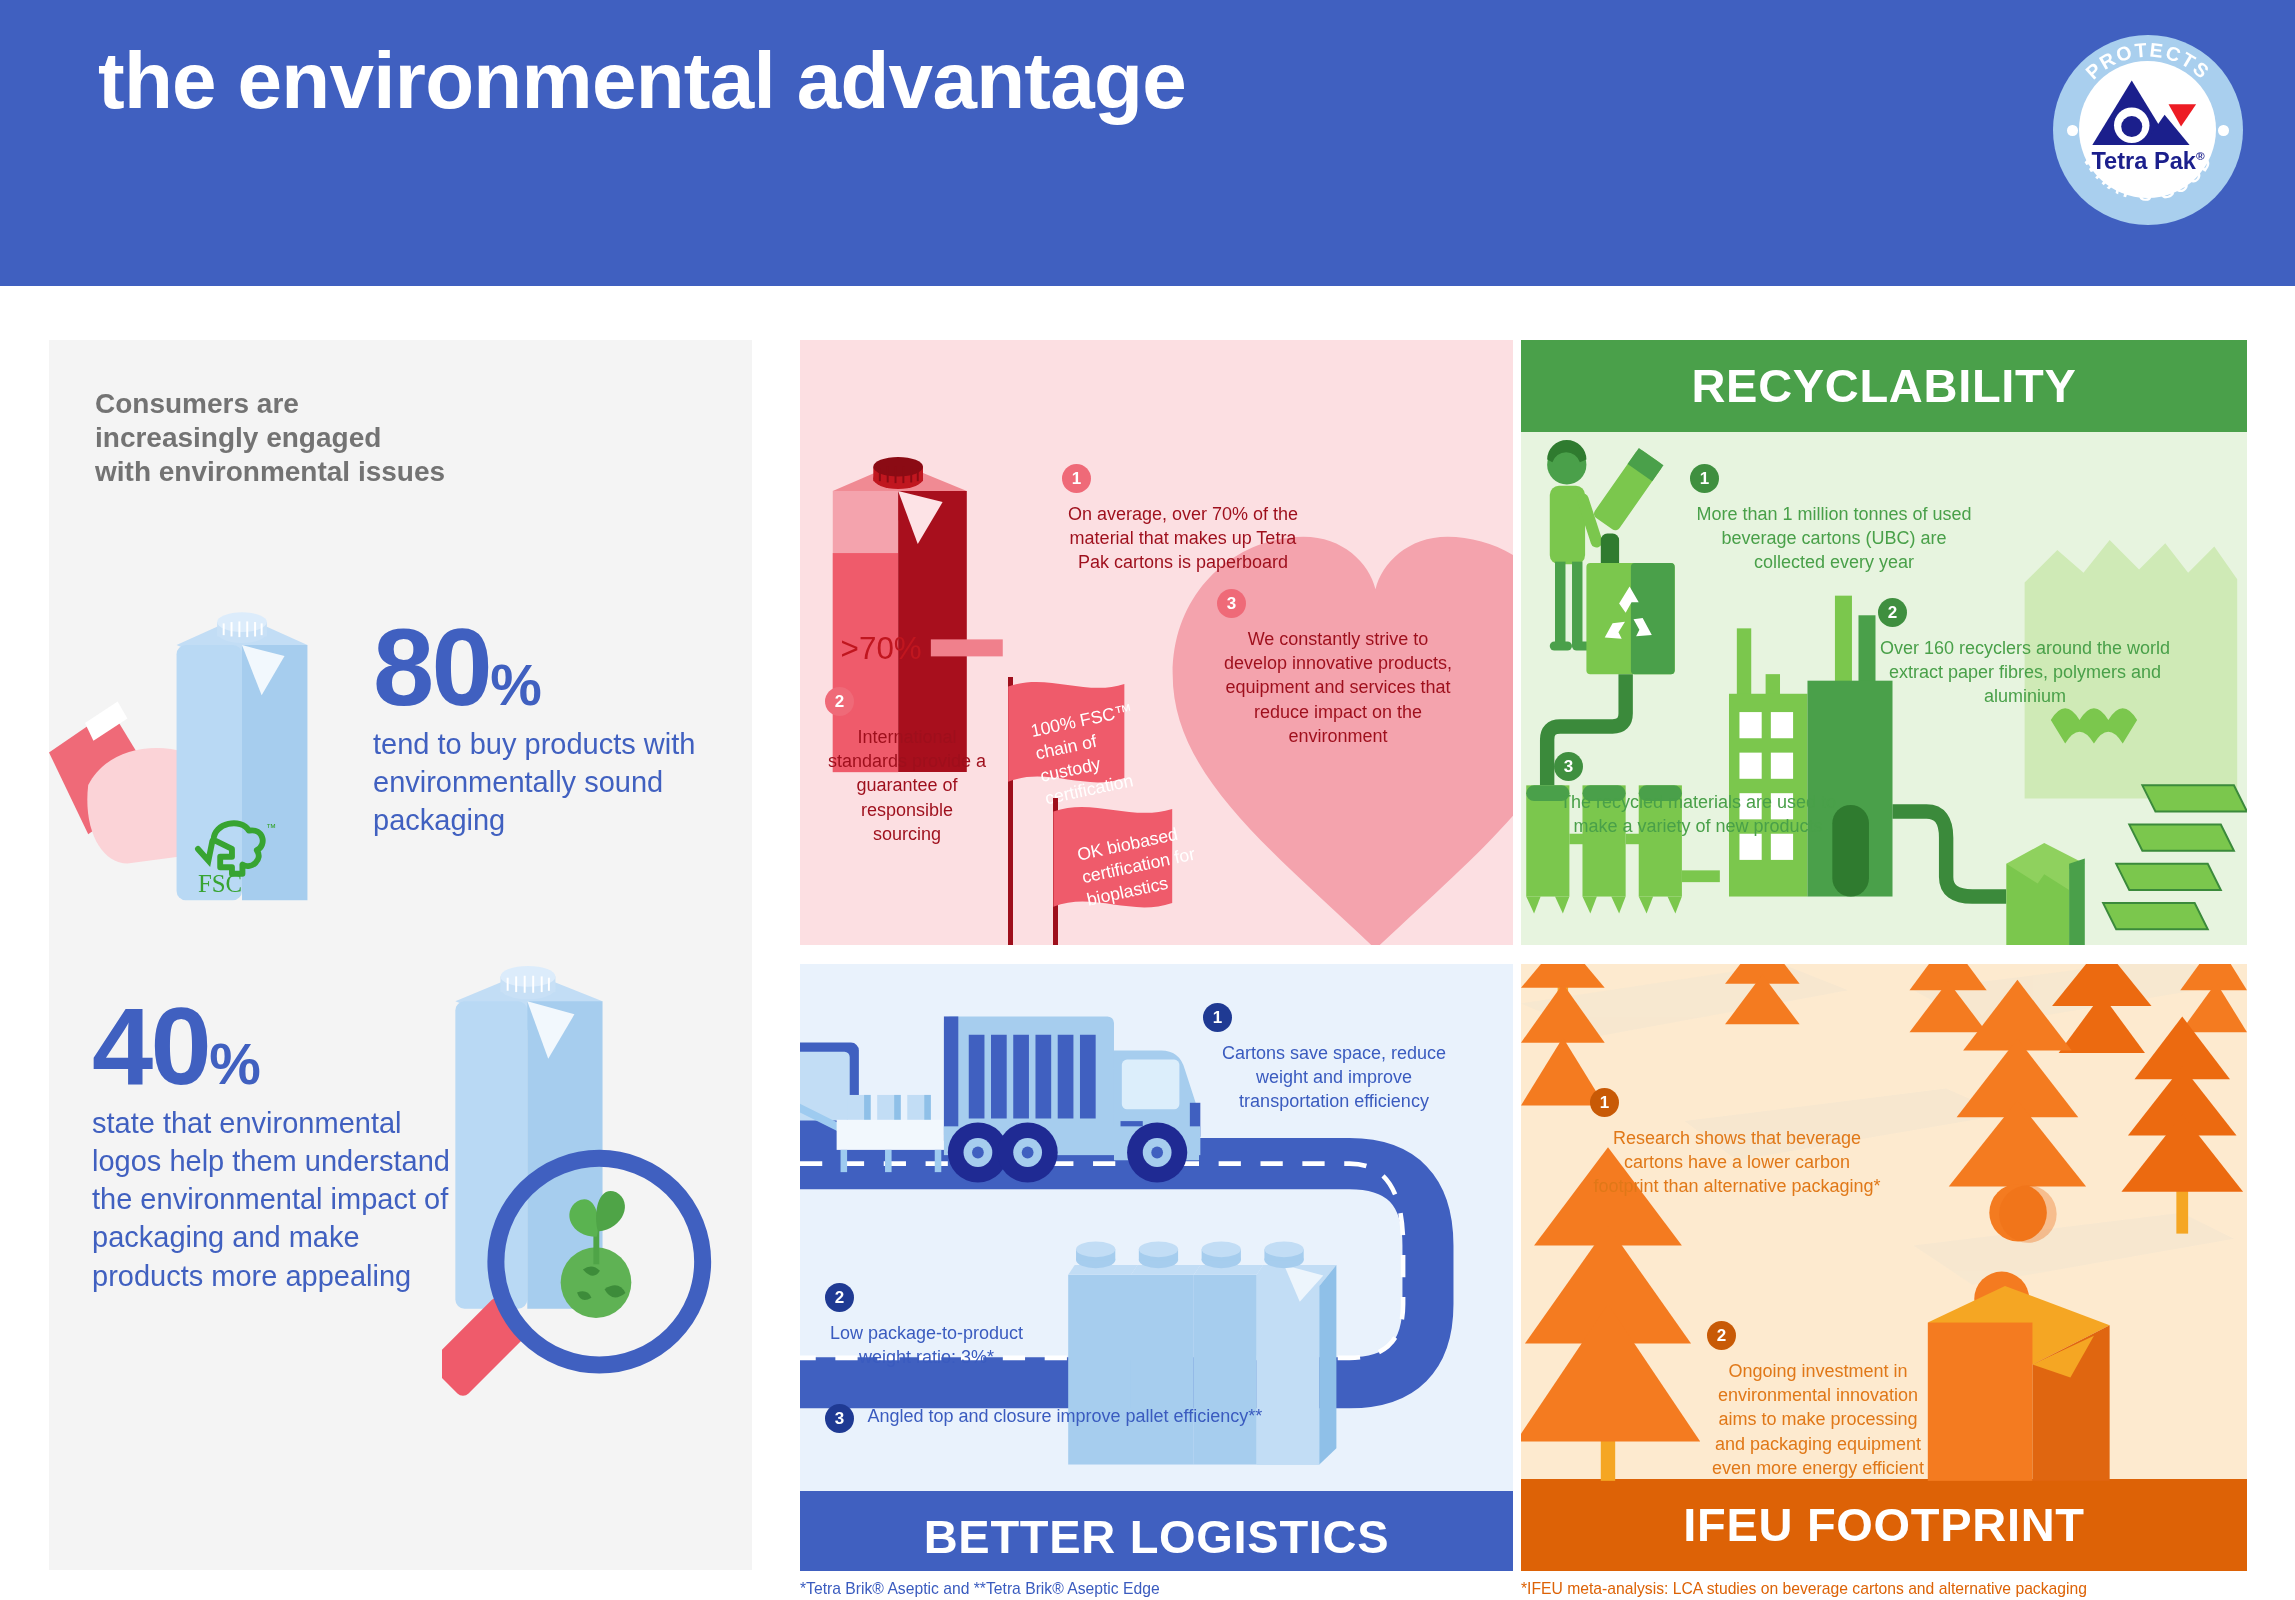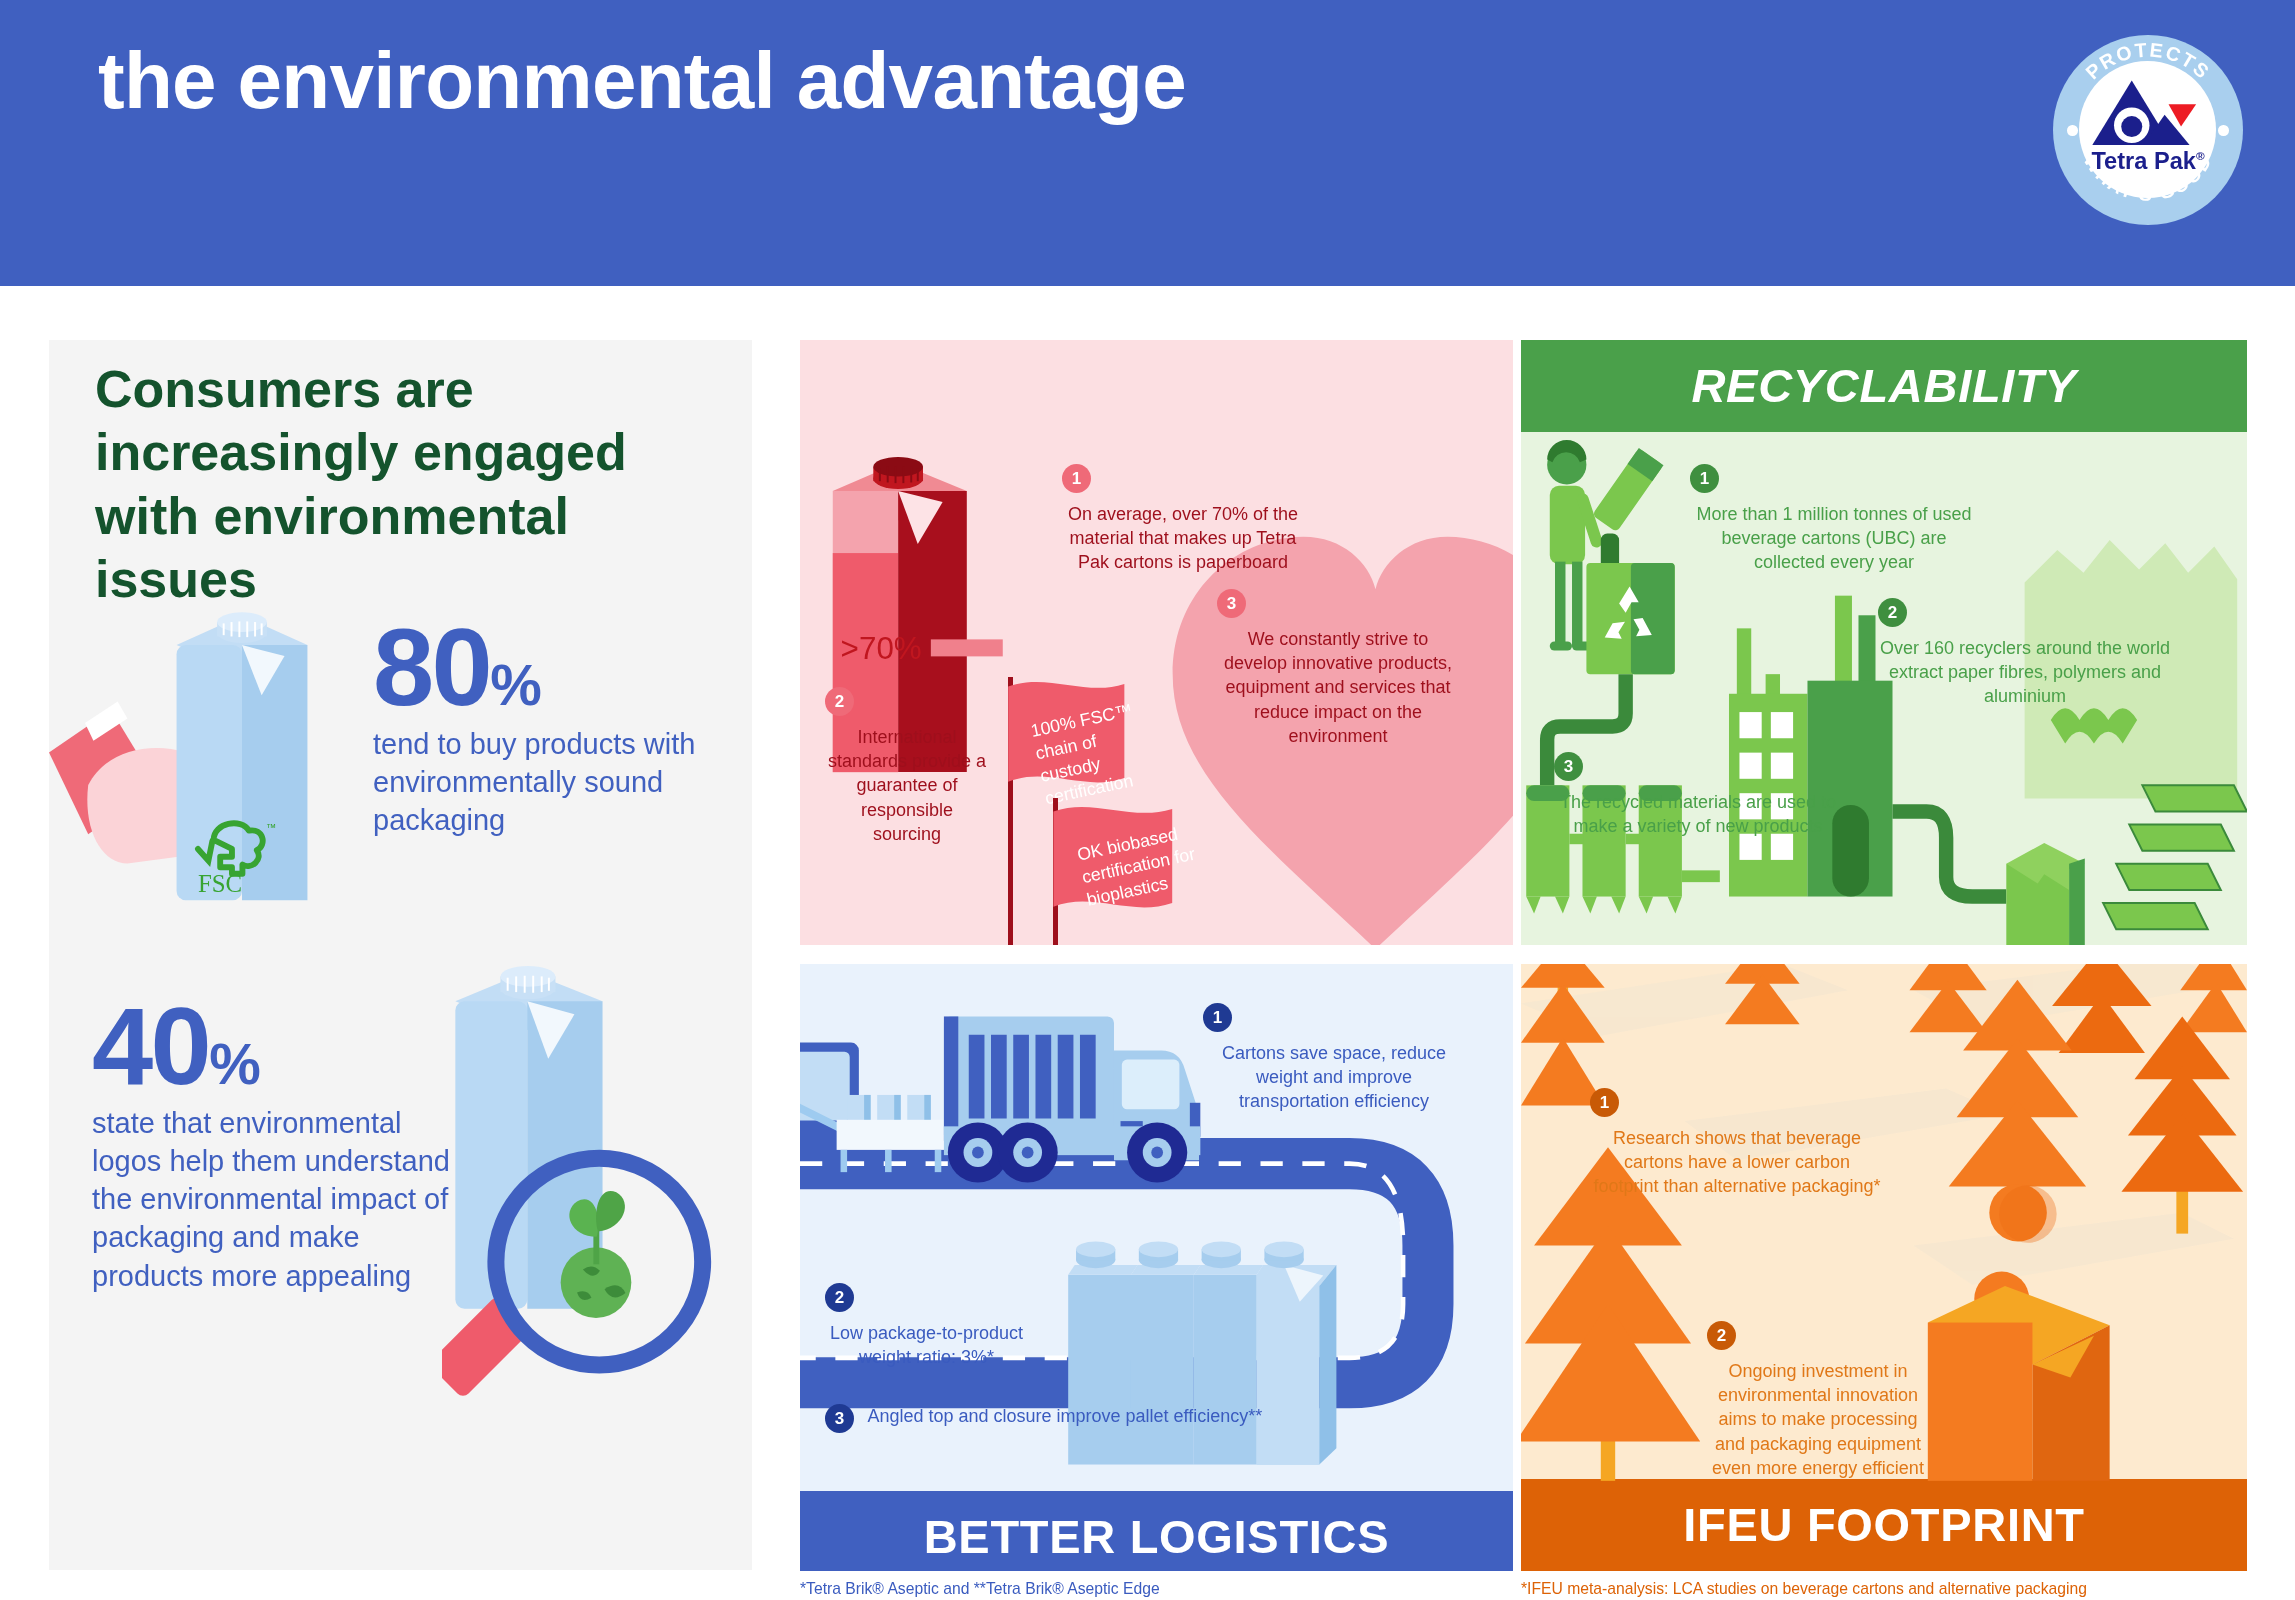--- a/index.html
+++ b/index.html
@@ -15,22 +15,22 @@
     background:#a9cfee;}
   #logo .inner{position:absolute;left:26px;top:26px;width:137px;height:137px;border-radius:50%;background:#fff;}
   #logo .dotl{position:absolute;left:14.4px;top:90px;width:10.5px;height:10.5px;border-radius:50%;background:#fff;}
   #logo .dotr{position:absolute;right:14.4px;top:90px;width:10.5px;height:10.5px;border-radius:50%;background:#fff;}
   #logo svg{position:absolute;left:0;top:0;}
   #logo .arcText{font-size:30px;font-weight:700;fill:#ffffff;letter-spacing:3px;
     font-family:"Liberation Sans",sans-serif;}
 
   
   #left-panel{position:absolute;left:49px;top:340px;width:703px;height:1230px;background:#f4f4f4;}
-  #left-head{position:absolute;left:46px;top:18px;width:622px;color:#14532d;
-    font-size:52px;line-height:1.22;font-weight:700;}
+  #left-head{position:absolute;left:46px;top:47px;width:622px;color:#737373;
+    font-size:28px;line-height:1.22;font-weight:700;}
   #left-head span{display:block;}
 
   .pct-big{color:#4060c0;font-weight:700;line-height:0.95;}
   #stat80{position:absolute;left:324px;top:275px;width:340px;}
   #stat80 .num{font-size:110px;letter-spacing:-2.6px;}
   #stat80 .num .sm{font-size:58px;}
   #stat80 .desc{color:#4060c0;font-size:29px;line-height:1.32;margin-top:5.2px;}
   #stat40{position:absolute;left:43px;top:654px;width:366px;}
   #stat40 .num{font-size:110px;letter-spacing:-2.6px;}
   #stat40 .num .sm{font-size:58px;}
@@ -47,21 +47,21 @@
   
   .panel{position:absolute;overflow:hidden;}
   #p-ren{left:800px;top:340px;width:713px;height:605px;background:#fcdfe2;}
   #p-rec{left:1521px;top:340px;width:726px;height:605px;background:#e7f4df;}
   #p-log{left:800px;top:964px;width:713px;height:607px;background:#e9f2fc;}
   #p-foo{left:1521px;top:964px;width:726px;height:607px;background:#fdeacf;}
 
   .pbar{position:absolute;left:0;width:100%;text-align:center;color:#fff;
     font-size:47px;font-weight:700;letter-spacing:0.7px;}
   #bar-ren{top:0;height:92px;line-height:92px;background:#ef6a78;}
-  #bar-rec{top:0;height:92px;line-height:92px;background:#4aa04a;font-style:italic;}
+  #bar-rec{top:0;height:92px;line-height:92px;background:#4aa04a;}
   #bar-log{bottom:0;height:80px;line-height:92px;background:#4060c0;}
   #bar-foo{bottom:0;height:92px;line-height:92px;background:#dd6206;}
 
   .bullet{position:absolute;}
   .bnum{display:inline-block;width:29px;height:29px;border-radius:50%;color:#fff;
     font-size:17px;font-weight:700;text-align:center;line-height:29px;vertical-align:top;}
   .btxt{display:block;font-size:18px;line-height:1.34;text-align:center;}
 
   
   #p-ren .bnum{background:#ef6a78;}

